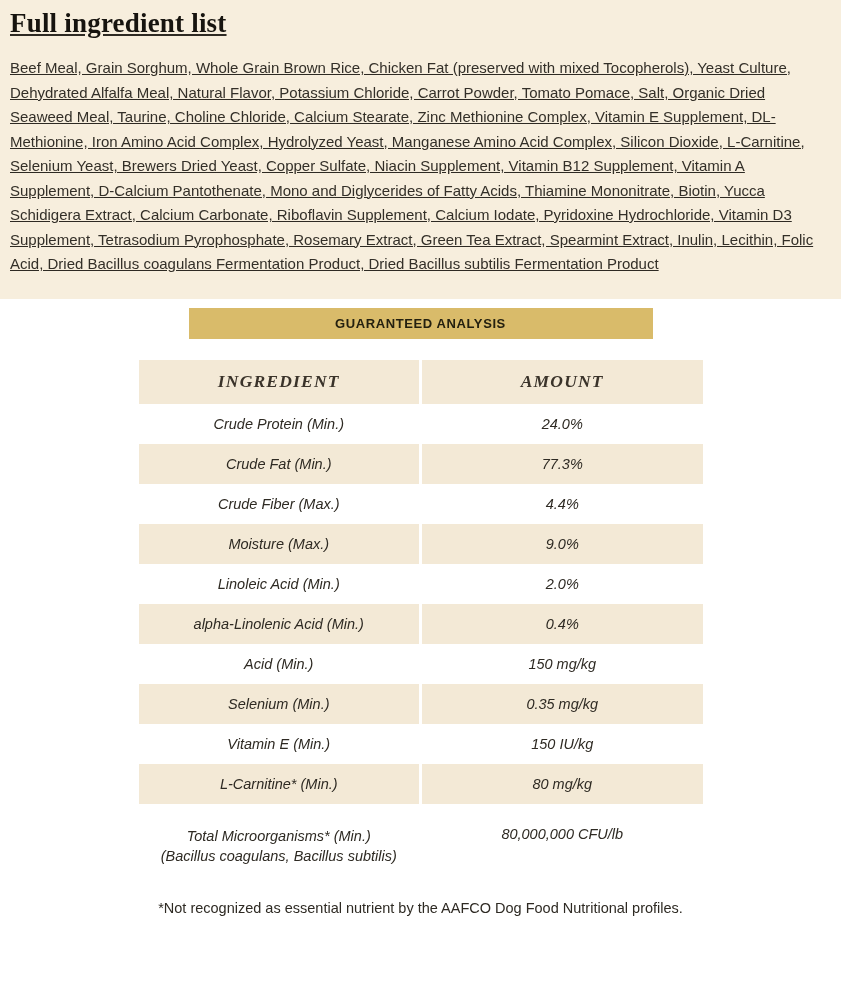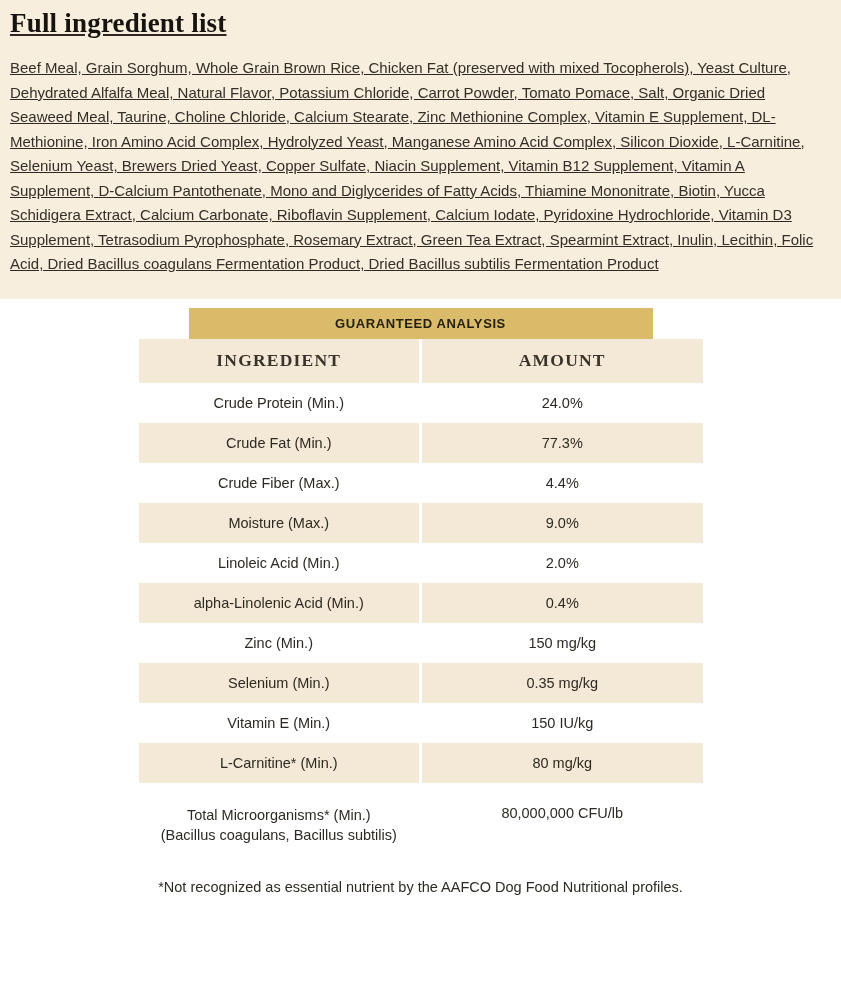--- a/index.html
+++ b/index.html
@@ -34,33 +34,33 @@
   }
   .micro-note {
     margin-top: 23px;
     font-size: 15px;
     color: #332f28;
   }
 
   
   .banner {
     width: 464px;
-    margin: 9px auto 0 auto;
+    margin: 9px auto 21px auto;
     background: #d9bb6a;
     padding: 8px 0;
     text-align: center;
     font-size: 13px;
     font-weight: bold;
     letter-spacing: 0.6px;
     color: #24200f;
   }
 
   
   .ga-table { width: 564px; margin: 0 auto; }
-  .ga-row { display: flex; gap: 3px; }
+  .ga-row { display: flex; gap: 3px; font-style: italic; }
   .ga-cell {
     flex: 1 1 50%;
     min-height: 40px;
     display: flex;
     align-items: center;
     justify-content: center;
     text-align: center;
     font-size: 14.5px;
     background: #ffffff;
     color: #2e2a23;
@@ -134,21 +134,21 @@
       <div class="ga-cell">Linoleic Acid (Min.)</div>
       <div class="ga-cell">2.0%</div>
     </div>
 
     <div class="ga-row alt">
       <div class="ga-cell">alpha-Linolenic Acid (Min.)</div>
       <div class="ga-cell">0.4%</div>
     </div>
 
     <div class="ga-row">
-      <div class="ga-cell">Zinc (Min.)</div>
+      <div class="ga-cell">Acid (Min.)</div>
       <div class="ga-cell">150 mg/kg</div>
     </div>
 
     <div class="ga-row alt">
       <div class="ga-cell">Selenium (Min.)</div>
       <div class="ga-cell">0.35 mg/kg</div>
     </div>
 
     <div class="ga-row">
       <div class="ga-cell">Vitamin E (Min.)</div>

